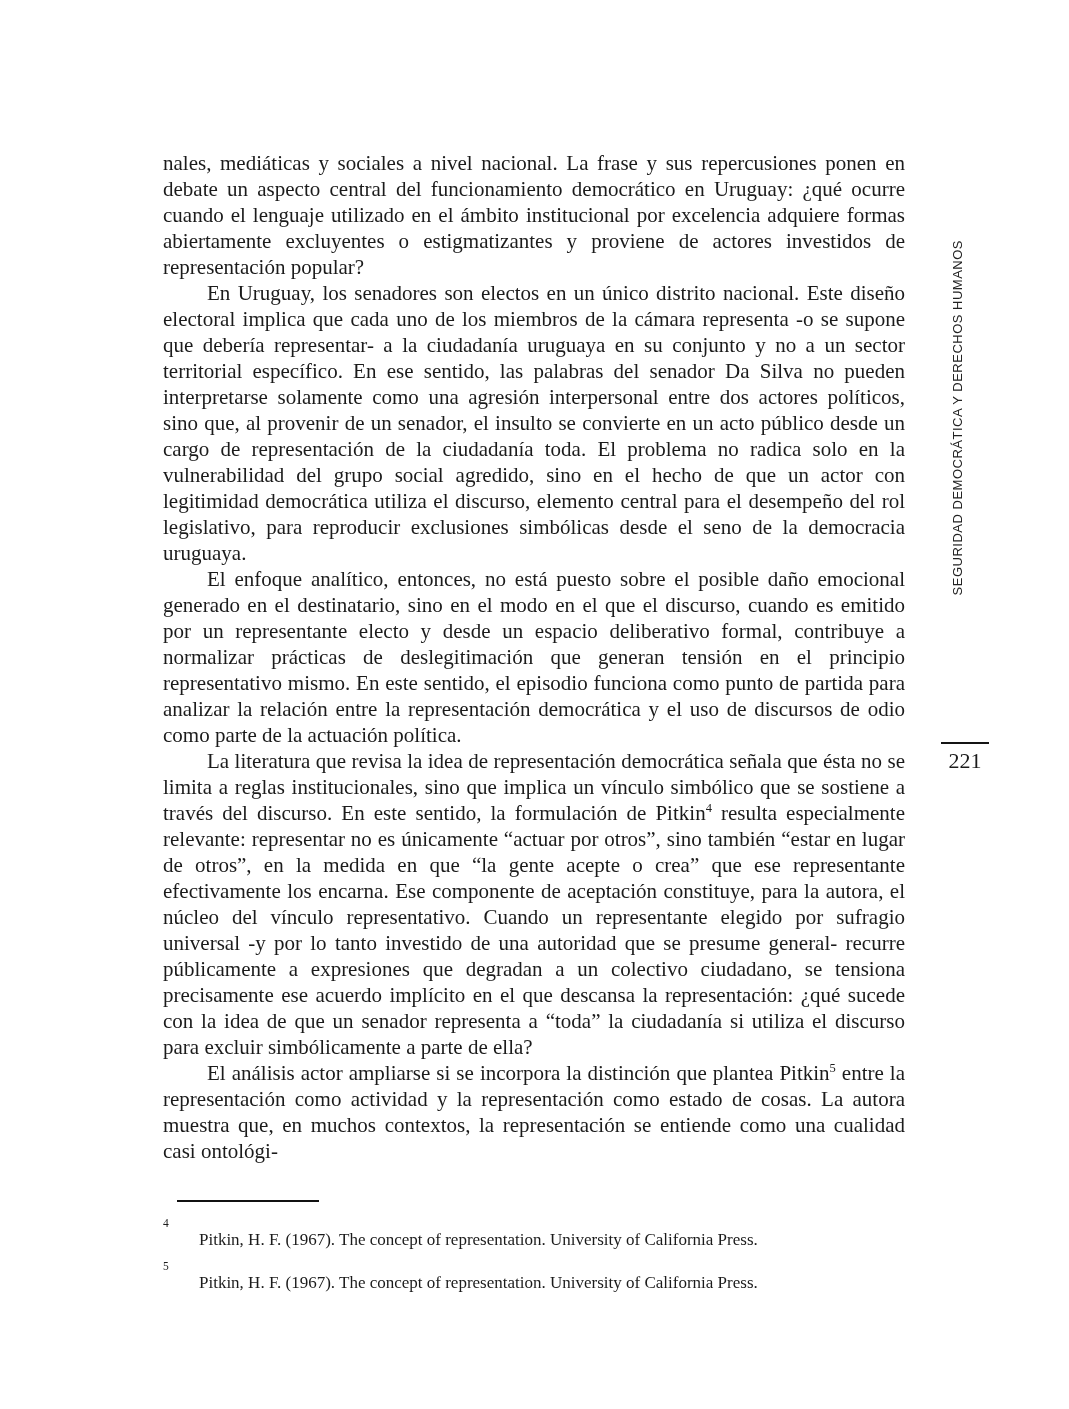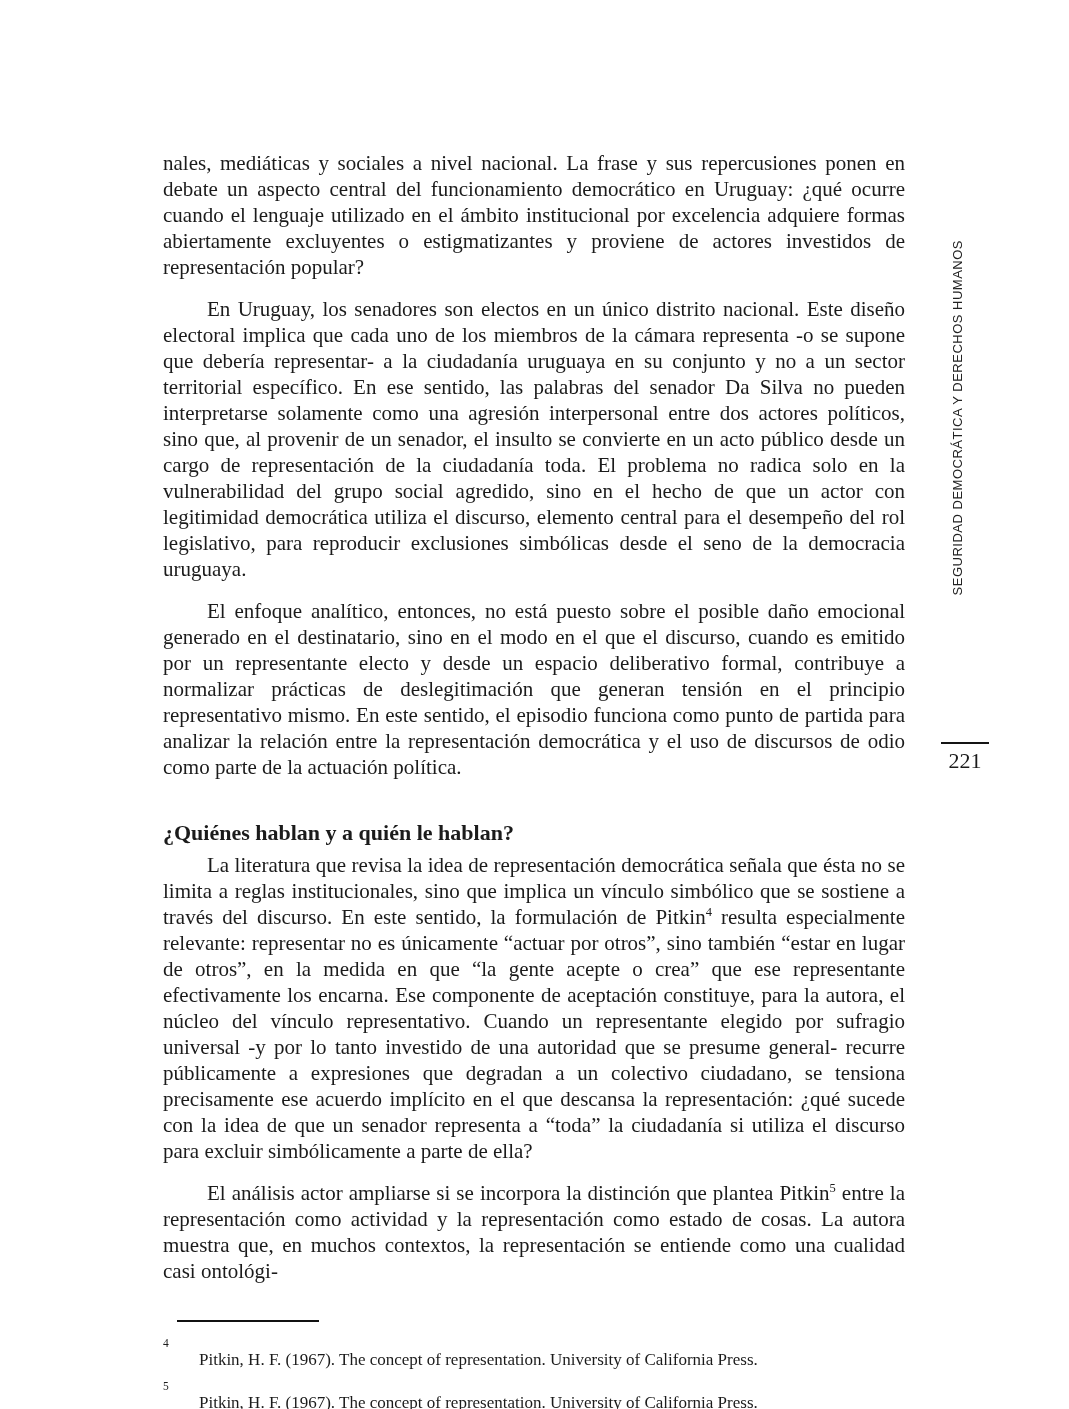--- a/index.html
+++ b/index.html
@@ -19,21 +19,21 @@
     position: absolute;
     left: 163px; top: 150px;
     width: 742px;
   }
   .para {
     margin: 0;
     font-size: 21px;
     line-height: 26px;
     text-align: justify;
   }
-  .para + .para { margin-top: 16px; }
+  .para + .para { margin-top: 0; }
   .para.indent { text-indent: 44px; }
   .para sup {
     font-size: 12.5px;
     line-height: 0;
     vertical-align: super;
   }
   .section-heading {
     font-size: 22px;
     line-height: 26px;
     font-weight: bold;
@@ -94,21 +94,20 @@
 
 <div class="page">
 
   <div class="text-block">
     <div id="paras-before">
         <p class="para"><span>nales, mediáticas y sociales a nivel nacional. La frase y sus repercusiones ponen en debate un aspecto central del funcionamiento democrático en Uruguay: ¿qué ocurre cuando el lenguaje utilizado en el ámbito institucional por excelencia adquiere formas abiertamente excluyentes o estigmatizantes y proviene de actores investidos de representación popular?</span></p>
         <p class="para indent"><span>En Uruguay, los senadores son electos en un único distrito nacional. Este diseño electoral implica que cada uno de los miembros de la cámara representa -o se supone que debería representar- a la ciudadanía uruguaya en su conjunto y no a un sector territorial específico. En ese sentido, las palabras del senador Da Silva no pueden interpretarse solamente como una agresión interpersonal entre dos actores políticos, sino que, al provenir de un senador, el insulto se convierte en un acto público desde un cargo de representación de la ciudadanía toda. El problema no radica solo en la vulnerabilidad del grupo social agredido, sino en el hecho de que un actor con legitimidad democrática utiliza el discurso, elemento central para el desempeño del rol legislativo, para reproducir exclusiones simbólicas desde el seno de la democracia uruguaya.</span></p>
         <p class="para indent"><span>El enfoque analítico, entonces, no está puesto sobre el posible daño emocional generado en el destinatario, sino en el modo en el que el discurso, cuando es emitido por un representante electo y desde un espacio deliberativo formal, contribuye a normalizar prácticas de deslegitimación que generan tensión en el principio representativo mismo. En este sentido, el episodio funciona como punto de partida para analizar la relación entre la representación democrática y el uso de discursos de odio como parte de la actuación política.</span></p>
       </div>
 
-    <h2 class="section-heading">¿Quiénes hablan y a quién le hablan?</h2>
 
     <div id="paras-after">
         <p class="para indent"><span>La literatura que revisa la idea de representación democrática señala que ésta no se limita a reglas institucionales, sino que implica un vínculo simbólico que se sostiene a través del discurso. En este sentido, la formulación de Pitkin</span><sup>4</sup><span> resulta especialmente relevante: representar no es únicamente “actuar por otros”, sino también “estar en lugar de otros”, en la medida en que “la gente acepte o crea” que ese representante efectivamente los encarna. Ese componente de aceptación constituye, para la autora, el núcleo del vínculo representativo. Cuando un representante elegido por sufragio universal -y por lo tanto investido de una autoridad que se presume general- recurre públicamente a expresiones que degradan a un colectivo ciudadano, se tensiona precisamente ese acuerdo implícito en el que descansa la representación: ¿qué sucede con la idea de que un senador representa a “toda” la ciudadanía si utiliza el discurso para excluir simbólicamente a parte de ella?</span></p>
         <p class="para indent"><span>El análisis actor ampliarse si se incorpora la distinción que plantea Pitkin</span><sup>5</sup><span> entre la representación como actividad y la representación como estado de cosas. La autora muestra que, en muchos contextos, la representación se entiende como una cualidad casi ontológi-</span></p>
       </div>
 
     <div class="footnotes">
       <div class="fn-rule"></div>
       <div id="footnotes-list">
           <div class="footnote">

